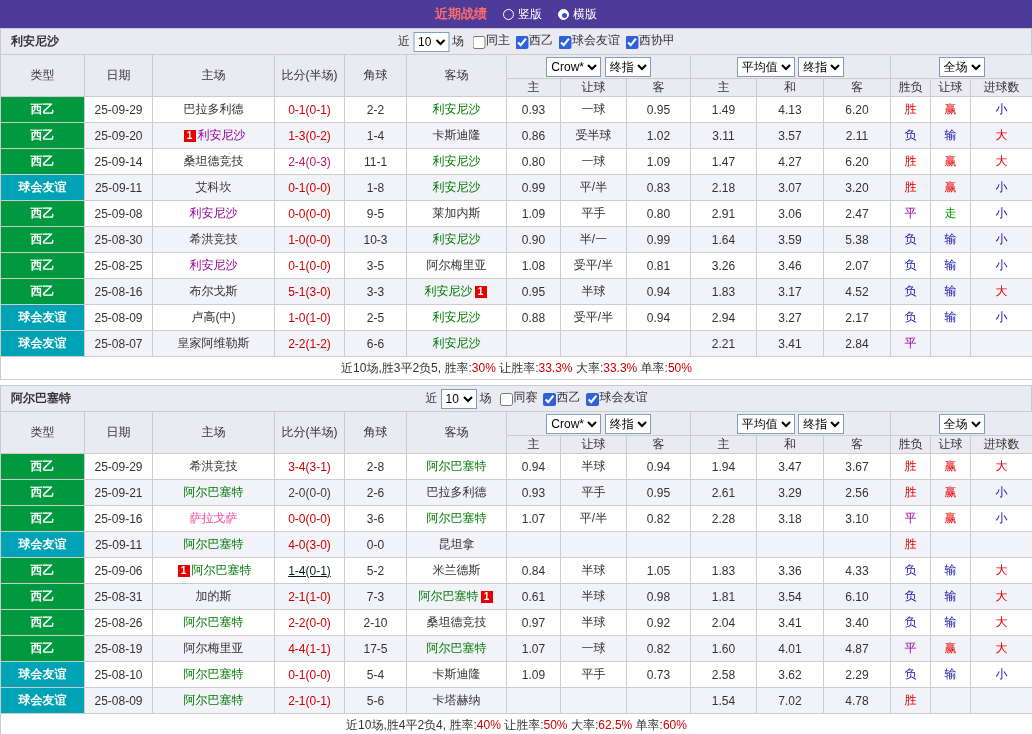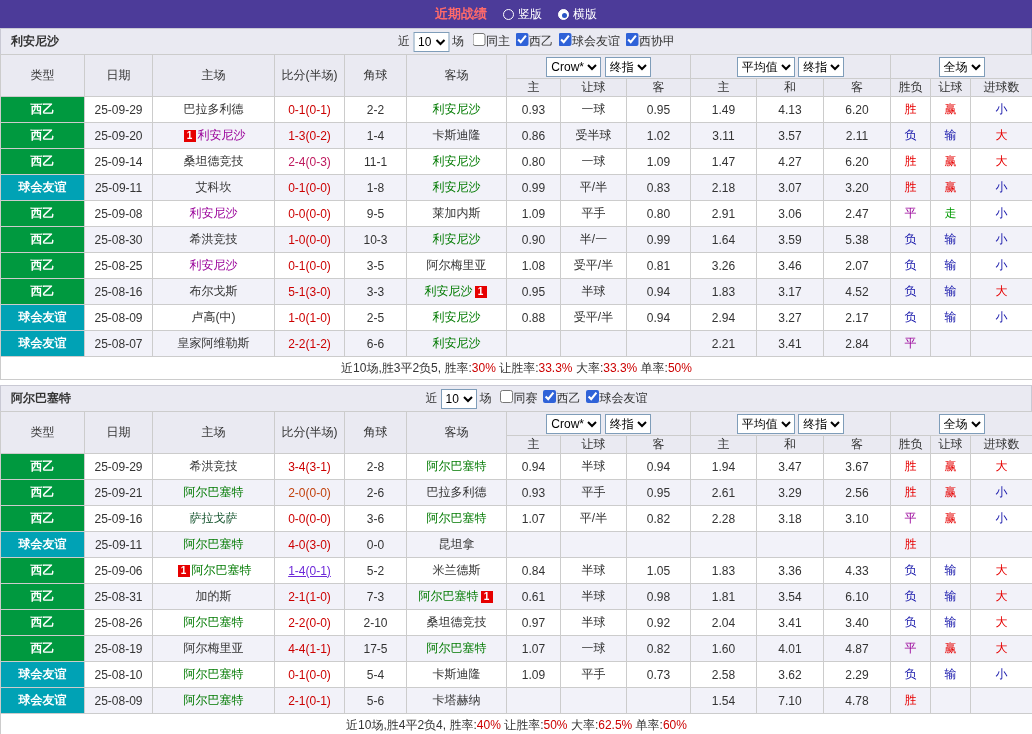--- a/index.html
+++ b/index.html
@@ -41,21 +41,21 @@
   }
   .team-name { font-weight: bold; margin-left: 10px; }
   .filter {
     position: absolute; left: 52%; transform: translateX(-50%);
     display: flex; align-items: center; gap: 3px; white-space: nowrap;
   }
   select {
     font-family: "Liberation Sans", "DejaVu Sans", sans-serif;
     font-size: 12px; height: 20px; border: 1px solid #7f9db9; background: #fff;
   }
-  .cb { display: inline-flex; align-items: flex-start; }
+  .cb { display: inline-flex; align-items: flex-end; }
   .cb input { margin: 0 1px 0 5px; width: 13px; height: 13px; accent-color: #2f62d8; }
   
   table { width: 1032px; table-layout: fixed; border-collapse: collapse; }
   th, td {
     border: 1px solid #ccc; text-align: center; padding: 0;
     white-space: nowrap; overflow: hidden; vertical-align: middle;
   }
   thead th { background: #eaeaf2; font-weight: normal; height: 24px; }
   tr.hdr-sub th { height: 18px; }
   tbody td { height: 26px; }
@@ -421,37 +421,37 @@
           <td>3.47</td>
           <td>3.67</td>
           <td style="color: rgb(230, 0, 0);">胜</td>
           <td style="color: rgb(230, 0, 0);">赢</td>
           <td style="color: rgb(230, 0, 0);">大</td>
         </tr>
         <tr>
           <td class="type-cell" style="background: rgb(0, 153, 63);">西乙</td>
           <td>25-09-21</td>
           <td><span class="team-link" style="color: rgb(0, 122, 0);">阿尔巴塞特</span></td>
-          <td style="color: #c2410c;">2-0(0-0)</td>
+          <td style="color: #404040;">2-0(0-0)</td>
           <td>2-6</td>
           <td><span class="team-link" style="color: rgb(51, 51, 51);">巴拉多利德</span></td>
           <td>0.93</td>
           <td>平手</td>
           <td>0.95</td>
           <td>2.61</td>
           <td>3.29</td>
           <td>2.56</td>
           <td style="color: rgb(230, 0, 0);">胜</td>
           <td style="color: rgb(230, 0, 0);">赢</td>
           <td style="color: rgb(20, 20, 170);">小</td>
         </tr>
         <tr>
           <td class="type-cell" style="background: rgb(0, 153, 63);">西乙</td>
           <td>25-09-16</td>
-          <td><span class="team-link" style="color: #14532d; margin-top: 40px;">萨拉戈萨</span></td>
+          <td><span class="team-link" style="color: #ec4899; margin-top: 40px;">萨拉戈萨</span></td>
           <td style="color: rgb(204, 0, 0);">0-0(0-0)</td>
           <td>3-6</td>
           <td><span class="team-link" style="color: rgb(0, 122, 0);">阿尔巴塞特</span></td>
           <td>1.07</td>
           <td>平/半</td>
           <td>0.82</td>
           <td>2.28</td>
           <td>3.18</td>
           <td>3.10</td>
           <td style="color: rgb(153, 0, 153);">平</td>
@@ -472,21 +472,21 @@
           <td></td>
           <td></td>
           <td style="color: rgb(230, 0, 0);">胜</td>
           <td style="color: rgb(51, 51, 51);"></td>
           <td style="color: rgb(51, 51, 51);"></td>
         </tr>
         <tr>
           <td class="type-cell" style="background: rgb(0, 153, 63);">西乙</td>
           <td>25-09-06</td>
           <td><span class="badge">1</span><span class="team-link" style="color: rgb(0, 122, 0);">阿尔巴塞特</span></td>
-          <td style="color: #6d28d9; text-decoration: underline;">1-4(0-1)</td>
+          <td style="color: #0f172a; text-decoration: underline;">1-4(0-1)</td>
           <td>5-2</td>
           <td><span class="team-link" style="color: rgb(51, 51, 51); margin-top: 24px;">米兰德斯</span></td>
           <td>0.84</td>
           <td>半球</td>
           <td>1.05</td>
           <td>1.83</td>
           <td>3.36</td>
           <td>4.33</td>
           <td style="color: rgb(20, 20, 170);">负</td>
           <td style="color: rgb(20, 20, 170);">输</td>
@@ -564,21 +564,21 @@
           <td class="type-cell" style="background: rgb(0, 162, 181);">球会友谊</td>
           <td>25-08-09</td>
           <td><span class="team-link" style="color: rgb(0, 122, 0);">阿尔巴塞特</span></td>
           <td style="color: rgb(204, 0, 0);">2-1(0-1)</td>
           <td>5-6</td>
           <td><span class="team-link" style="color: rgb(51, 51, 51);">卡塔赫纳</span></td>
           <td></td>
           <td></td>
           <td></td>
           <td>1.54</td>
-          <td>7.10</td>
+          <td>7.02</td>
           <td>4.78</td>
           <td style="color: rgb(230, 0, 0);">胜</td>
           <td style="color: rgb(51, 51, 51);"></td>
           <td style="color: rgb(51, 51, 51);"></td>
         </tr>
       </tbody>
     <tfoot>
       <tr>
         <td colspan="15" class="summary"><span>近10场,胜4平2负4, </span><span>胜率:</span><span style="color: rgb(204, 0, 0);">40%</span><span> 让胜率:</span><span style="color: rgb(204, 0, 0);">50%</span><span> 大率:</span><span style="color: rgb(204, 0, 0);">62.5%</span><span> 单率:</span><span style="color: rgb(204, 0, 0);">60%</span></td>
       </tr>

